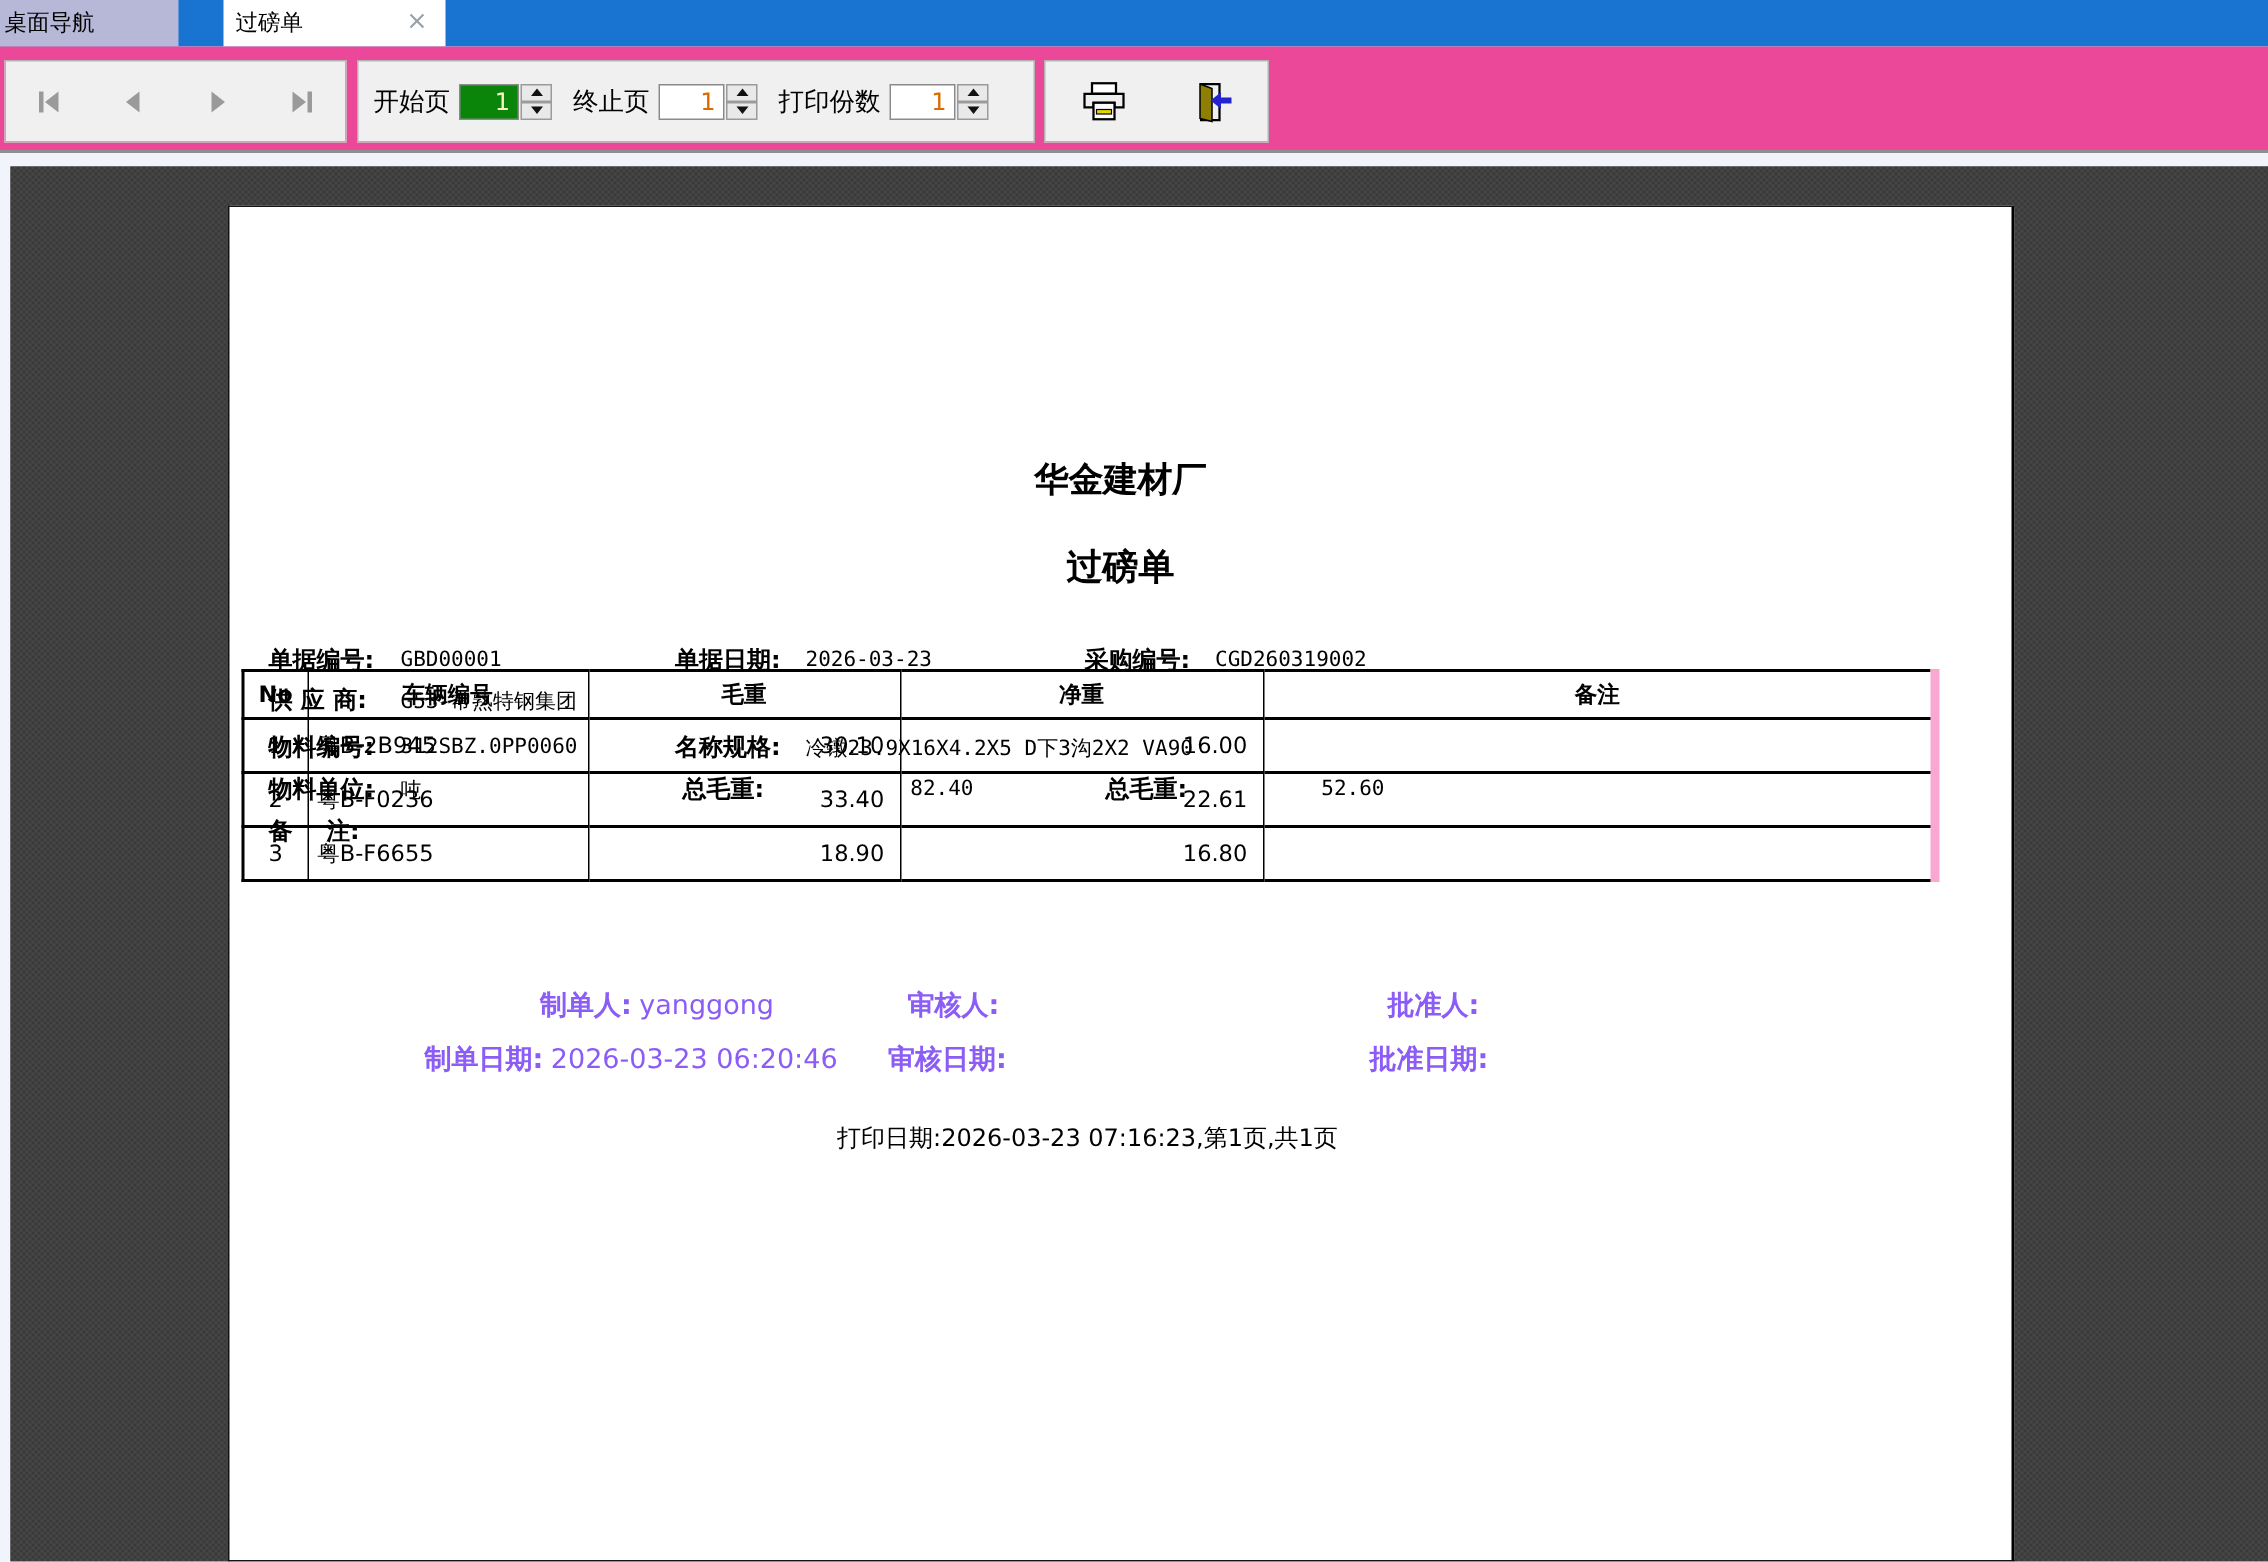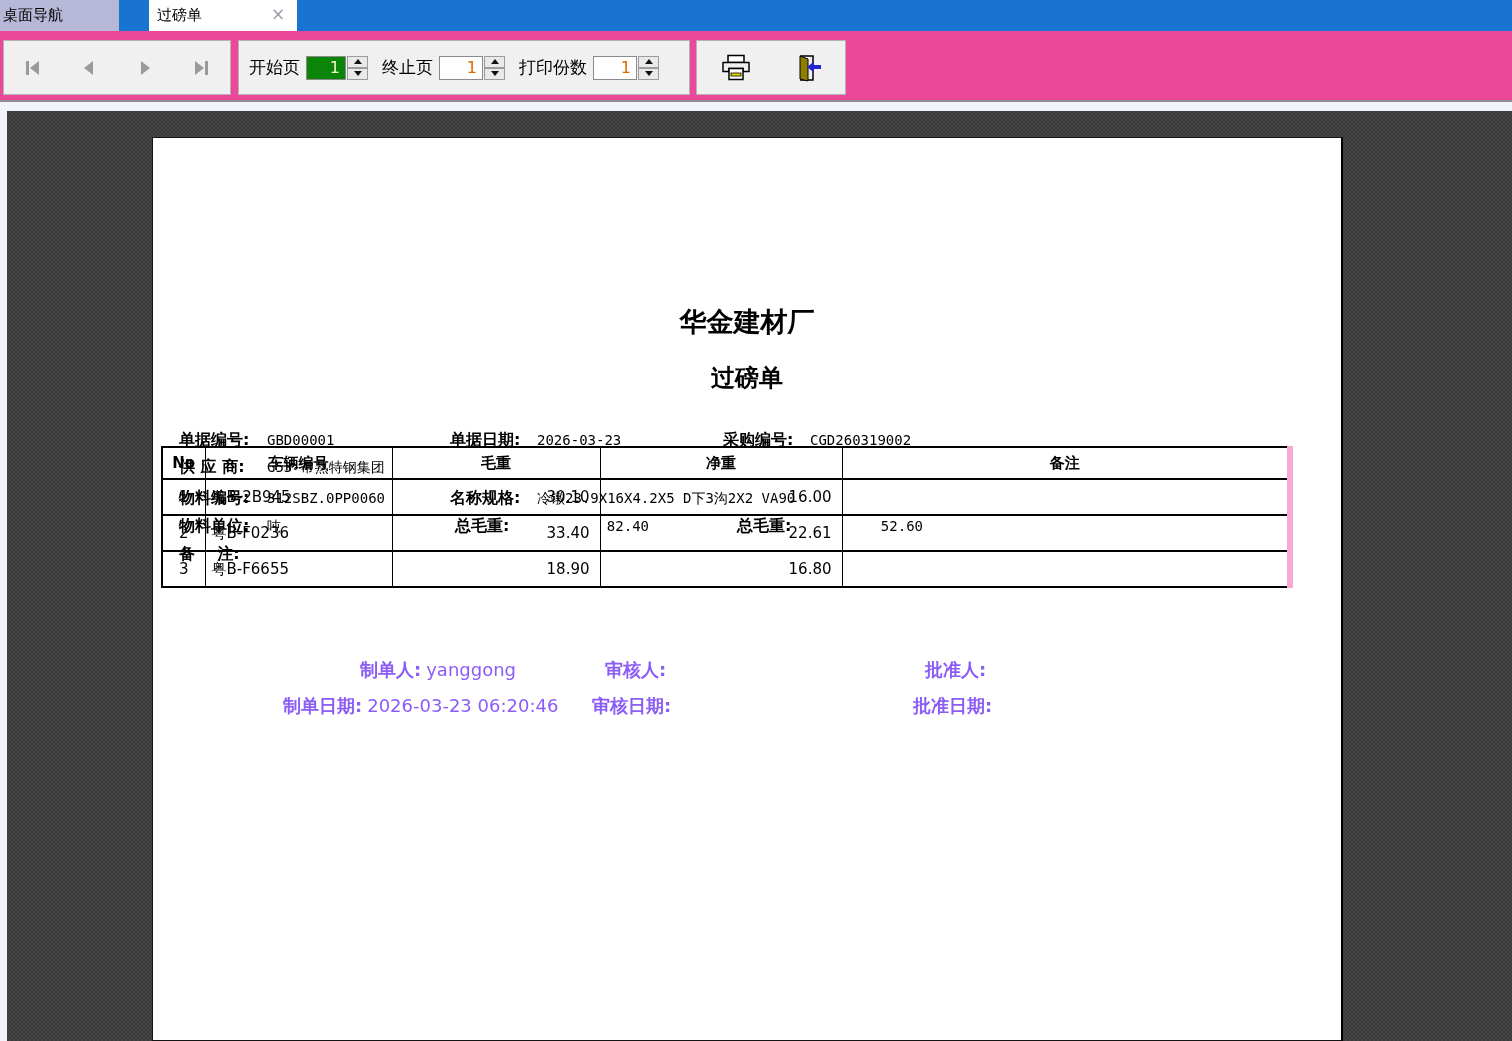--- a/index.html
+++ b/index.html
@@ -46,21 +46,21 @@
   #content { position:absolute; left:0; top:102px; width:1512px; height:939px; background:#f2f4fb; }
   #darkbg { position:absolute; left:7px; top:9px; width:1505px; height:930px;
             background-color:#3b3b3b;
             background-image:conic-gradient(#464646 25%, #393939 0 50%, #464646 0 75%, #393939 0);
             background-size:4px 4px; }
 
   
   #page { position:absolute; left:152px; top:137px; width:1191px; height:904px;
           background:#ffffff; border:1px solid #141414; border-right:2px solid #000; }
   .doc-title { position:absolute; left:0; top:166px; width:100%; text-align:center;
-               font-family:"DejaVu Serif", serif; font-weight:bold; font-size:27px; color:#000; }
+               font-family:"DejaVu Serif", serif; font-weight:bold; font-size:23px; color:#000; }
   .doc-subtitle { position:absolute; left:0; top:224px; width:100%; text-align:center;
                   font-family:"DejaVu Serif", serif; font-weight:bold; font-size:24px; color:#000; }
 
   .flabel { position:absolute; font-weight:bold; font-size:16px; color:#000; white-space:pre; }
   .fvalue { position:absolute; font-family:"DejaVu Sans Mono", monospace; font-size:14px; color:#000; white-space:pre; }
   .fvalue-r { text-align:right; }
 
   
   #weigh-table { position:absolute; left:8px; top:308px; width:1128px;
                  border-collapse:collapse; table-layout:fixed; }
@@ -255,15 +255,16 @@
     <div class="fcell" style="left:130px; top:556px">
       <b>制单日期:</b><span>2026-03-23 06:20:46</span>
     </div>
     <div class="fcell" style="left:439px; top:556px">
       <b>审核日期:</b><span></span>
     </div>
     <div class="fcell" style="left:760px; top:556px">
       <b>批准日期:</b><span></span>
     </div>
 
+    <div class="print-line">打印日期:2026-03-23 07:16:23,第1页,共1页</div>
   </div>
 
 </div>
 
 </body></html>

